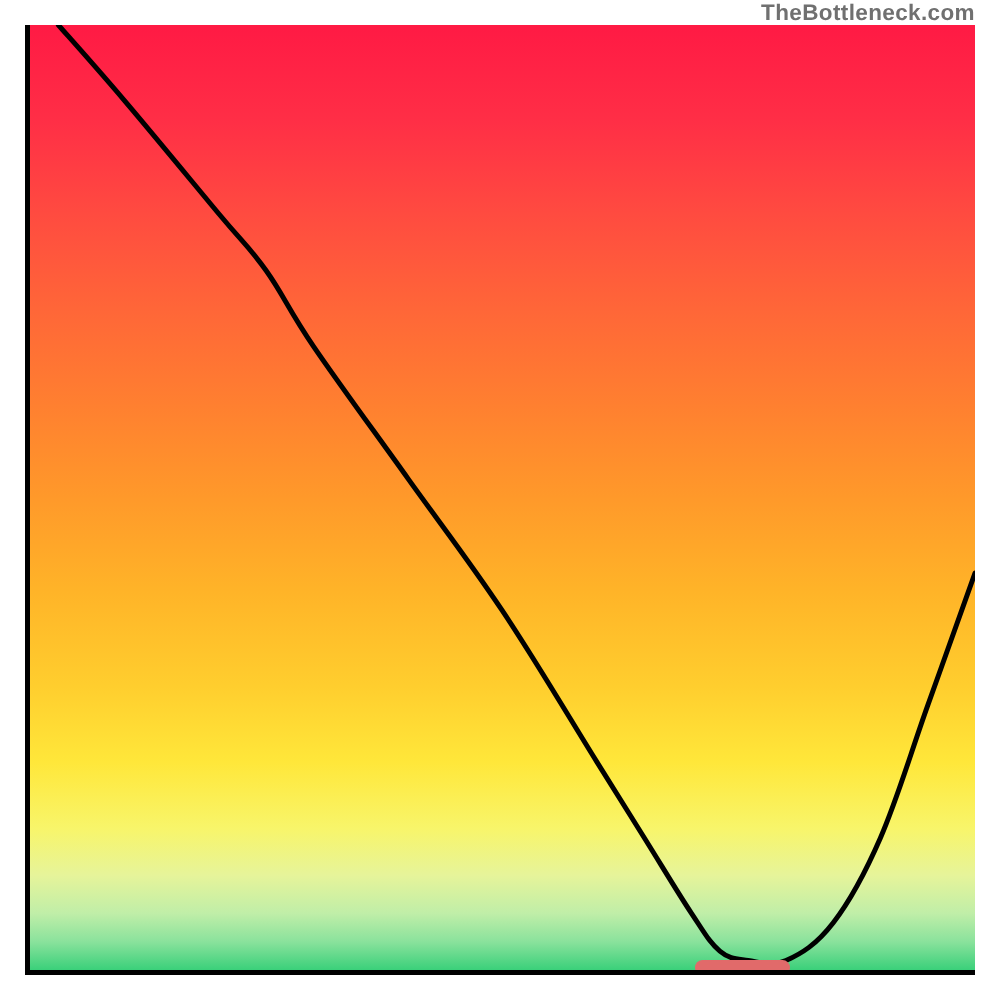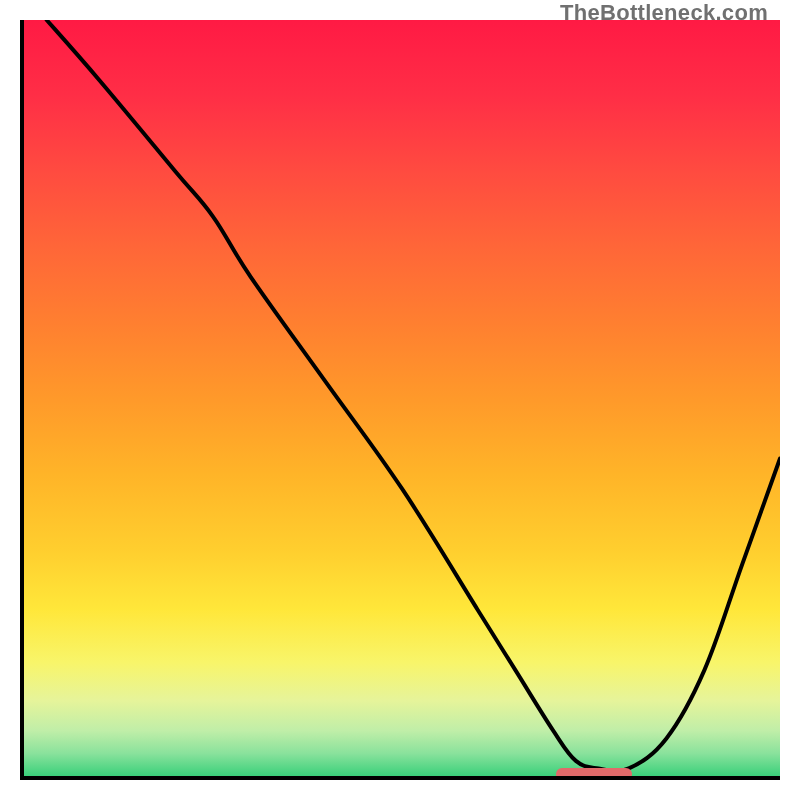--- a/index.html
+++ b/index.html
@@ -45,22 +45,22 @@
   }
   .marker {
     position: absolute;
     height: 12px;
     border-radius: 6px;
     background: #e16a6a;
   }
   .watermark {
     position: absolute;
     top: 0px;
-    right: 32px;
-    font-size: 22px;
+    right: 20px;
+    font-size: 18px;
     font-weight: 600;
     color: #707070;
     letter-spacing: 0.3px;
     font-family: Arial, Helvetica, sans-serif;
   }
 </style>
 </head>
 <body>
 
 <div class="frame">

